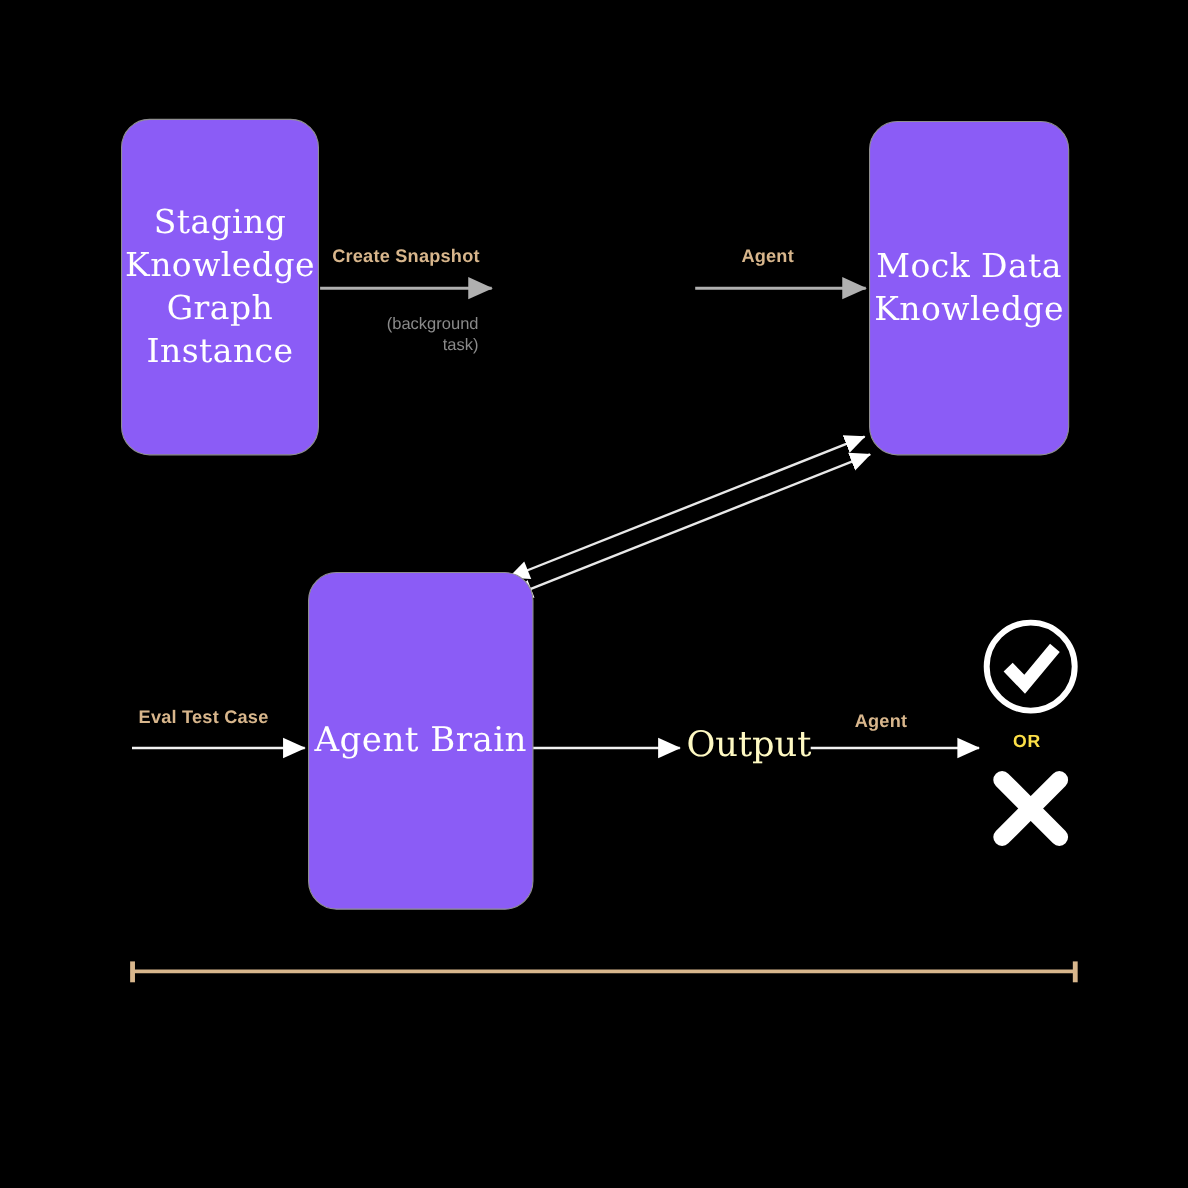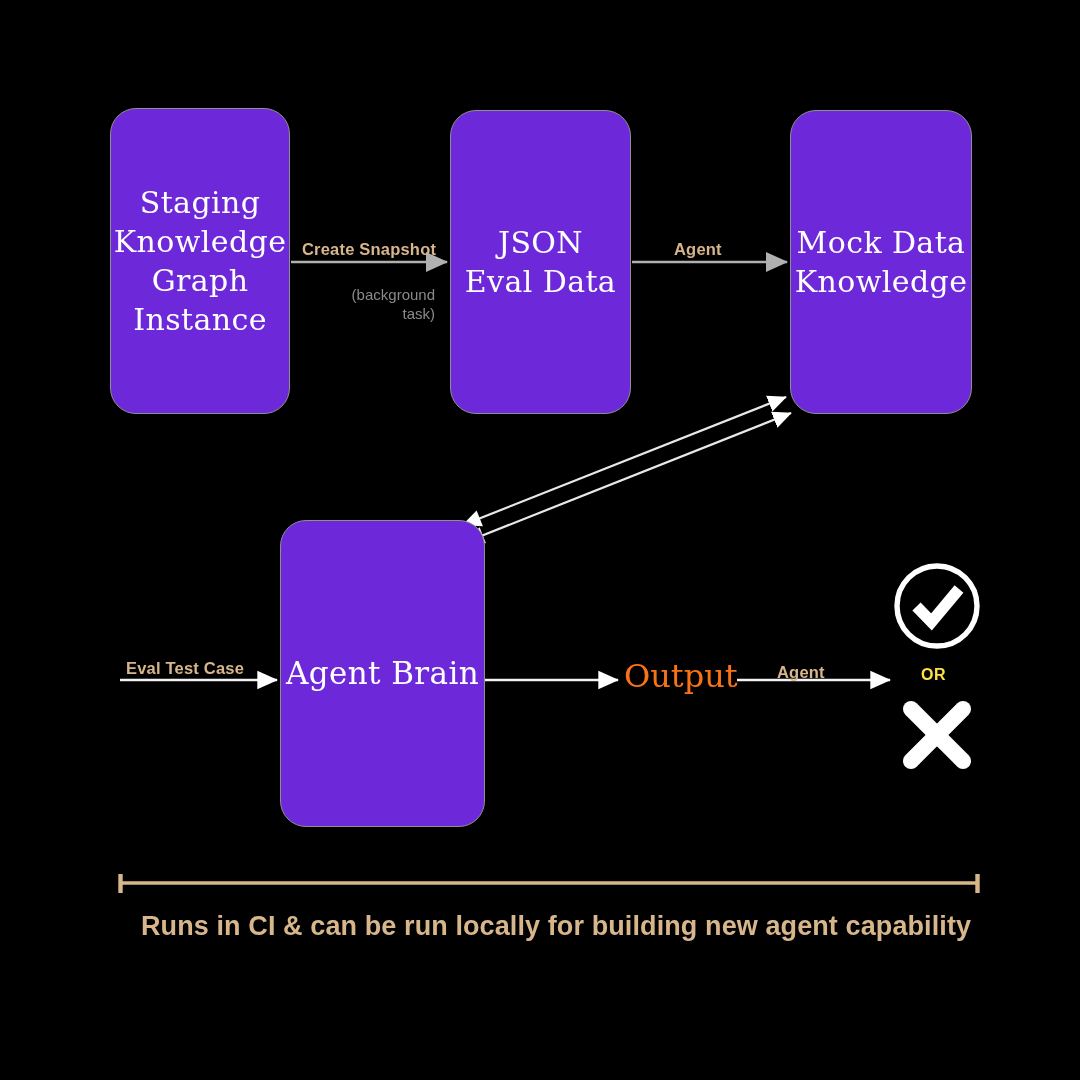--- a/index.html
+++ b/index.html
@@ -21,21 +21,21 @@
     top: 0;
     width: 1080px;
     height: 1080px;
     pointer-events: none;
   }
   .node-box {
     position: absolute;
     box-sizing: border-box;
     border: 1.6px solid #8f8f8f;
     border-radius: 26px;
-    background: #6d28d9;
+    background: #8b5cf6;
     display: flex;
     align-items: center;
     justify-content: center;
     text-align: center;
   }
   .node-label {
     font-family: "DejaVu Serif", "Liberation Serif", serif;
     color: #ffffff;
     font-weight: 400;
     line-height: 1.30;
@@ -43,35 +43,34 @@
     white-space: pre-line;
   }
   .accent-label {
     position: absolute;
     color: #d8b68c;
     font-weight: bold;
     font-size: 16.5px;
     letter-spacing: 0.2px;
     white-space: nowrap;
     font-family: "Liberation Sans", sans-serif;
-    margin-top: 16px;
   }
   .muted-label {
     position: absolute;
     color: #8a8a8a;
     font-size: 15px;
     line-height: 1.28;
     text-align: center;
     white-space: pre-line;
     font-family: "Liberation Sans", sans-serif;
   }
   .plain-serif {
     position: absolute;
     font-family: "DejaVu Serif", "Liberation Serif", serif;
-    color: #f97316;
+    color: #fef9c3;
     white-space: nowrap;
   }
   .or-label {
     position: absolute;
     color: #fde047;
     font-weight: bold;
     font-size: 16px;
     letter-spacing: 0.6px;
     font-family: "Liberation Sans", sans-serif;
   }
@@ -134,24 +133,20 @@
     </g>
   </svg>
 
   <div class="node-box" style="left:110px; top:108px; width:180px; height:306px;">
     <div class="node-label" style="font-size:30px;">Staging
 Knowledge
 Graph
 Instance</div>
   </div>
 
-  <div class="node-box" style="left:450px; top:110px; width:181px; height:304px;">
-    <div class="node-label" style="font-size:30px;">JSON
-Eval Data</div>
-  </div>
 
   <div class="node-box" style="left:790px; top:110px; width:182px; height:304px;">
     <div class="node-label" style="font-size:30px;">Mock Data
 Knowledge</div>
   </div>
 
   <div class="node-box" style="left:280px; top:520px; width:205px; height:307px;">
     <div class="node-label" style="font-size:31px;">Agent Brain</div>
   </div>
 
@@ -163,15 +158,14 @@
   <div class="accent-label" style="left:674px; top:224px;">Agent</div>
 
   <div class="accent-label" style="left:126px; top:643px;">Eval Test Case</div>
 
   <div class="accent-label" style="left:777px; top:647px;">Agent</div>
 
   <div class="plain-serif" style="left:624px; top:657px; font-size:32px;">Output</div>
 
   <div class="or-label" style="left:921px; top:666px;">OR</div>
 
-  <div class="caption" style="left:141px; top:911px;">Runs in CI &amp; can be run locally for building new agent capability</div>
 
 </div>
 
 </body></html>

